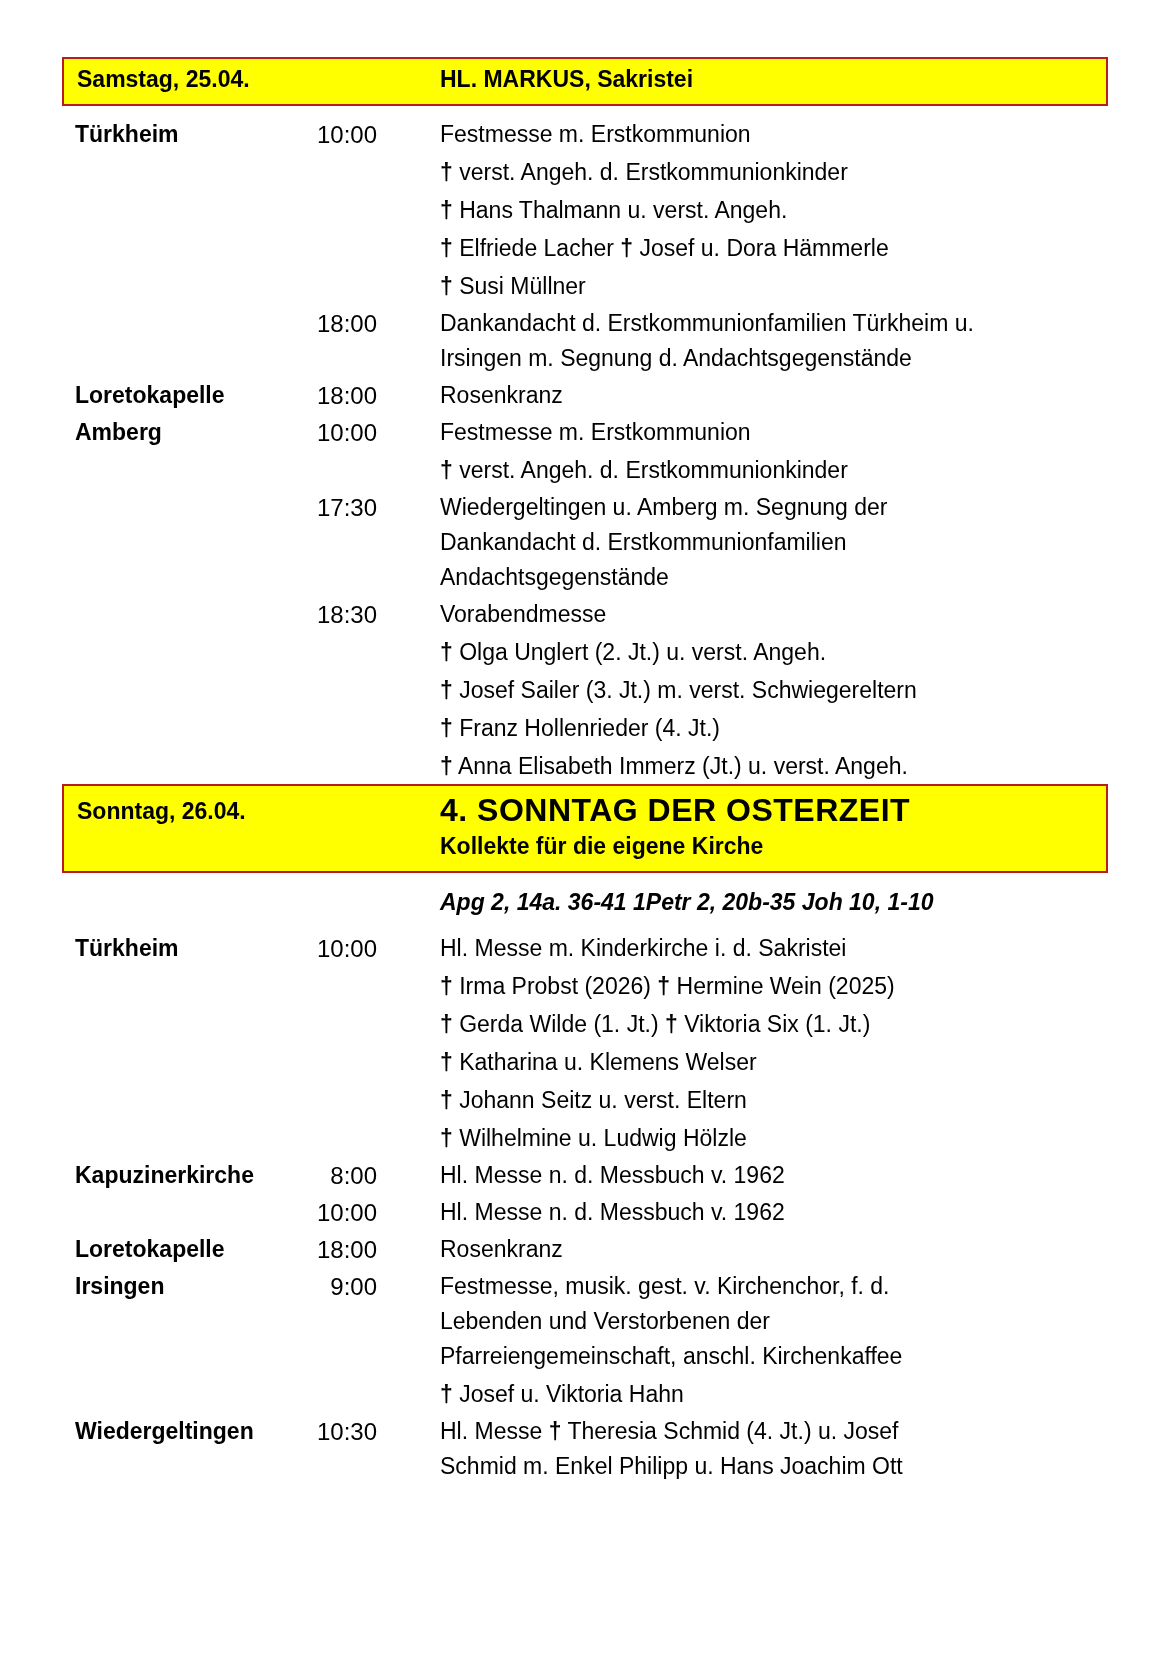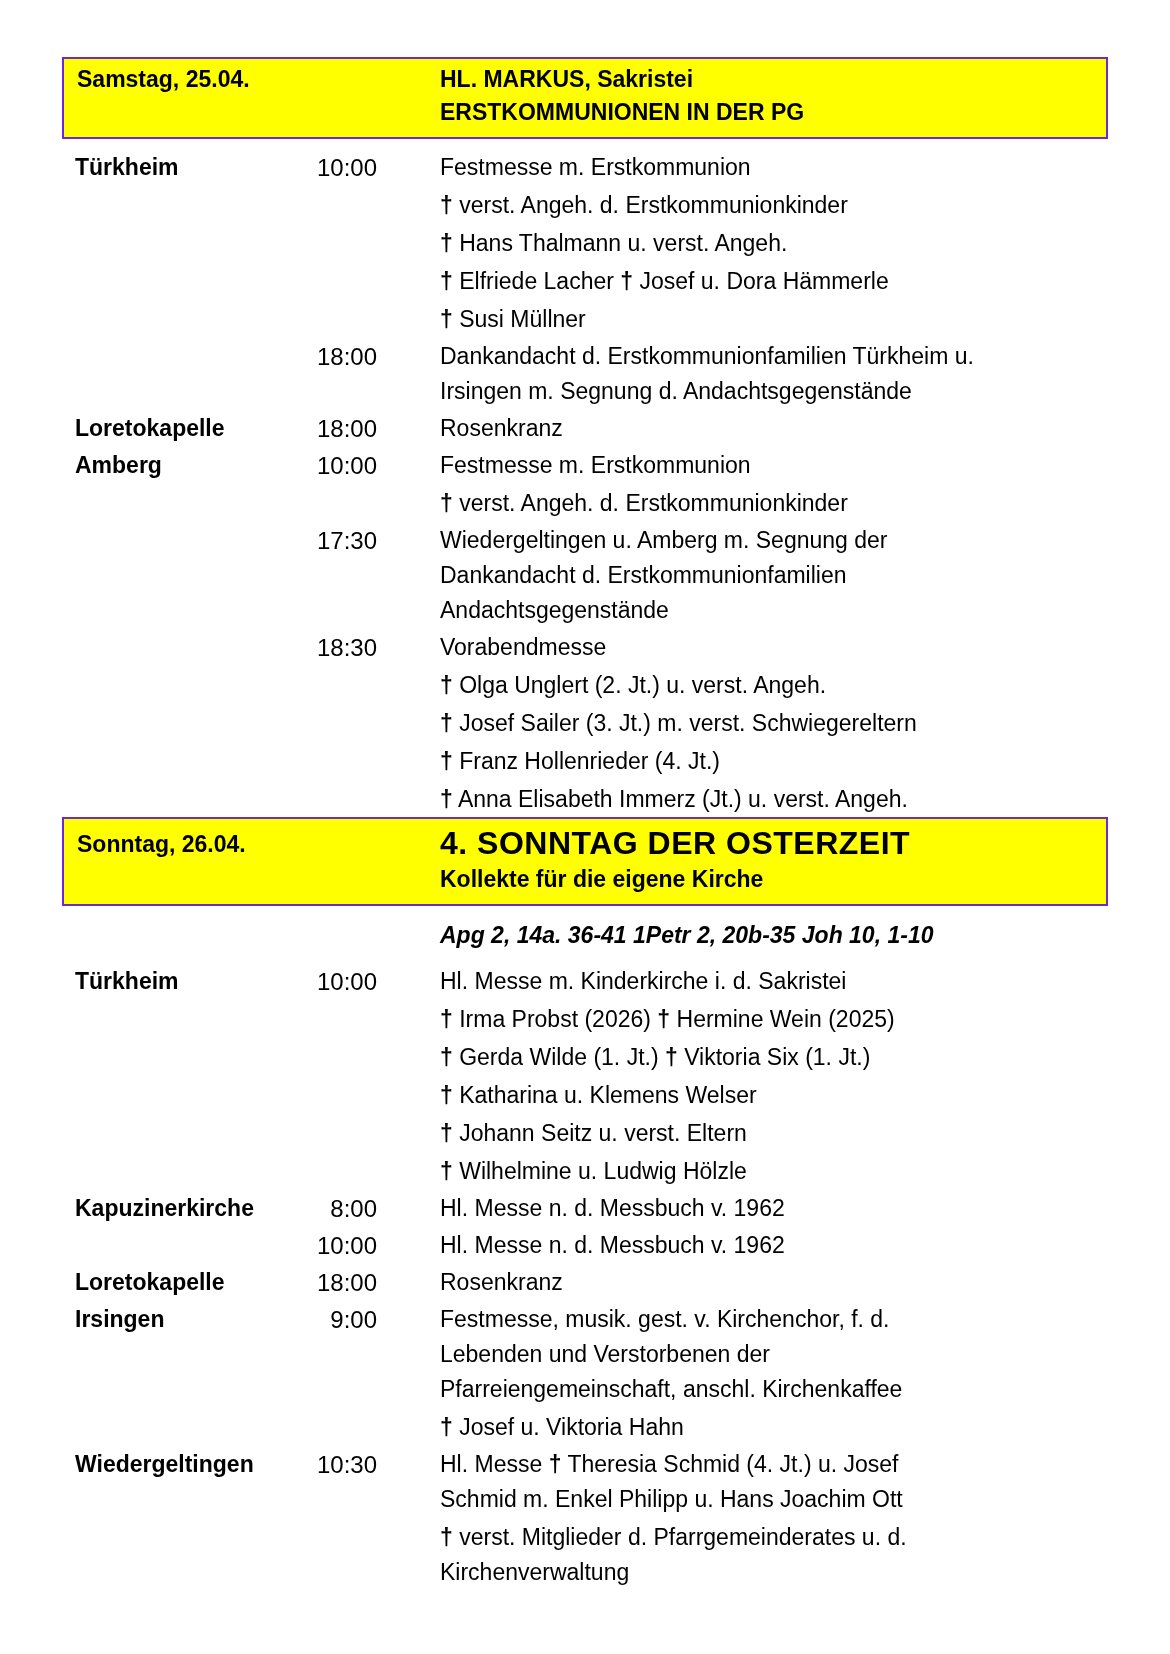--- a/index.html
+++ b/index.html
@@ -22,21 +22,21 @@
     top: 57px;
     width: 1046px;
   }
   .day-section + .day-section {
   }
   .day-header {
     display: flex;
     align-items: flex-start;
     box-sizing: border-box;
     background: #ffff00;
-    border: 2px solid #6d28d9;
+    border: 2px solid #b91c1c;
     padding: 4px 12px 8px 13px;
   }
   .day-date {
     flex: 0 0 363px;
     font-weight: bold;
     font-size: 23px;
     line-height: 33px;
   }
   .day-title {
     font-weight: bold;
@@ -90,21 +90,20 @@
 </head>
 <body>
 
 <div class="page">
   <div class="content" id="sections-root">
       <section class="day-section">
         <div class="day-header">
           <div class="day-date">Samstag, 25.04.</div>
           <div class="day-title">
             <div class="title-line">HL. MARKUS, Sakristei</div>
-            <div class="title-line">ERSTKOMMUNIONEN IN DER PG</div>
           </div>
         </div>
         <div class="rows">
           <div class="row">
             <div class="cell-loc">Türkheim</div>
             <div class="cell-time">10:00</div>
             <div class="cell-desc">
               <div class="desc-line">Festmesse m. Erstkommunion</div>
               <div class="intent">
                 <div class="desc-line"><span class="dagger">†</span> verst. Angeh. d. Erstkommunionkinder</div>
@@ -239,22 +238,18 @@
                 <div class="desc-line"><span class="dagger">†</span> Josef u. Viktoria Hahn</div>
               </div>
             </div>
           </div>
           <div class="row">
             <div class="cell-loc">Wiedergeltingen</div>
             <div class="cell-time">10:30</div>
             <div class="cell-desc">
               <div class="desc-line">Hl. Messe <span class="dagger">†</span> Theresia Schmid (4. Jt.) u. Josef</div>
               <div class="desc-line">Schmid m. Enkel Philipp u. Hans Joachim Ott</div>
-              <div class="intent">
-                <div class="desc-line"><span class="dagger">†</span> verst. Mitglieder d. Pfarrgemeinderates u. d.</div>
-                <div class="desc-line">Kirchenverwaltung</div>
-              </div>
             </div>
           </div>
         </div>
       </section>
     </div>
 </div>
 
 </body></html>

